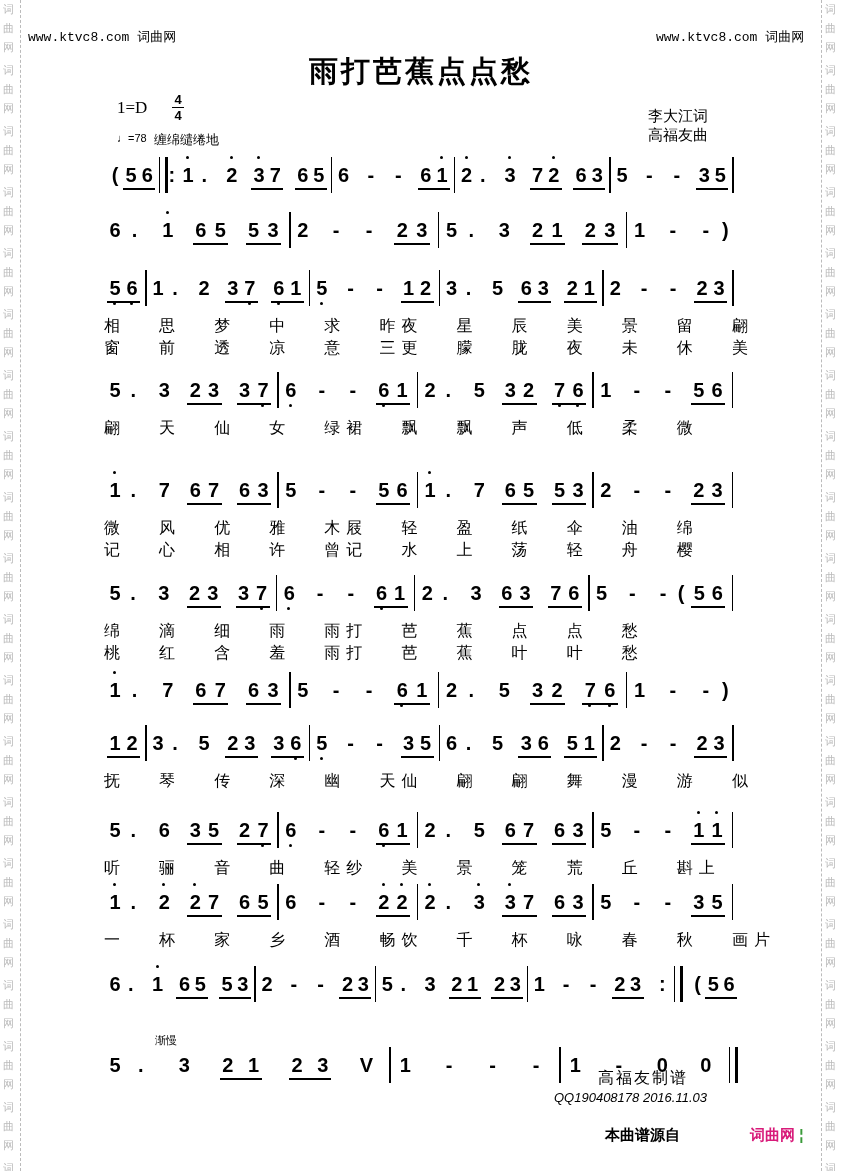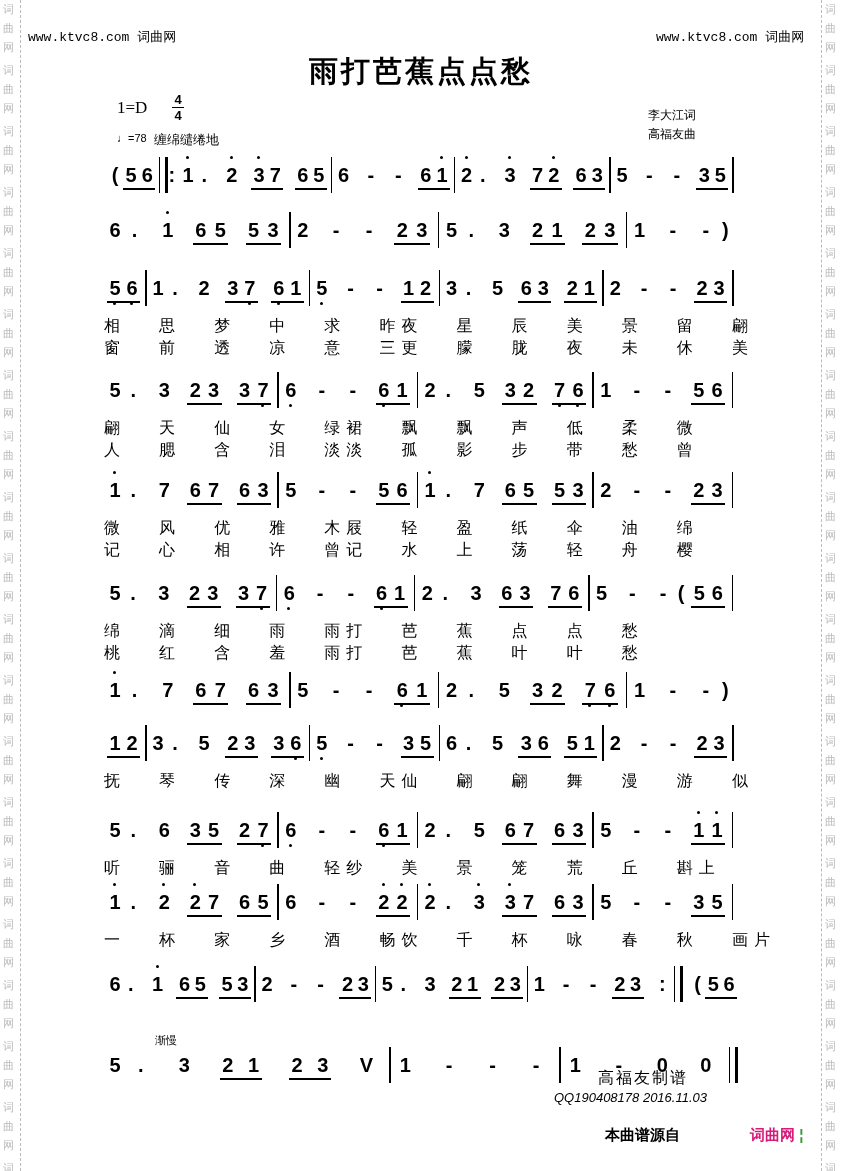--- a/index.html
+++ b/index.html
@@ -8,21 +8,21 @@
   .side.left{left:0;border-right:1px dashed #bbb;}
   .side.right{right:0;border-left:1px dashed #bbb;width:20px;}
   .wm{position:absolute;left:3px;font-size:11px;color:#bbb;line-height:1;font-family:"DejaVu Sans",sans-serif;}
   .site{position:absolute;top:28px;font-size:13px;font-family:"Liberation Mono","DejaVu Sans Mono",monospace;}
   .title{position:absolute;top:52px;left:0;width:842px;text-align:center;font-size:29px;font-weight:bold;letter-spacing:3px;font-family:"DejaVu Serif",serif;}
   .key{position:absolute;left:117px;top:98px;font-size:17px;font-family:"Liberation Serif",serif;}
   .ts{position:absolute;left:172px;top:93px;font-size:13px;font-weight:bold;line-height:13px;text-align:center;width:12px;}
   .ts .ln{border-top:1px solid #000;margin:1px 0;}
   .tempo{position:absolute;left:117px;top:132px;font-size:11px;}
   .expr{position:absolute;left:154px;top:131px;font-size:13px;}
-  .credit{position:absolute;left:648px;font-size:12px;}
+  .credit{position:absolute;left:648px;font-size:15px;}
   .row{position:absolute;left:0;width:842px;height:40px;}
   .tok{position:absolute;font-size:20px;font-weight:bold;top:0;width:14px;text-align:center;line-height:24px;}
   .tok .da{position:absolute;top:-7px;left:5px;width:3px;height:3px;background:#000;border-radius:50%;}
   .tok .db{position:absolute;top:26px;left:5px;width:3px;height:3px;background:#000;border-radius:50%;}
   .ul{position:absolute;height:2px;background:#000;top:25px;}
   .bar{position:absolute;width:1.5px;background:#000;top:-6px;height:36px;}
   .dbar{position:absolute;width:5px;border-left:1.5px solid #000;border-right:3px solid #000;top:-6px;height:36px;}
   .lyr{position:absolute;font-size:16px;font-family:"DejaVu Serif",serif;}
   .footer1{position:absolute;left:598px;top:1068px;font-size:16px;font-family:Liberation Serif, serif;letter-spacing:2px;}
   .footer2{position:absolute;left:554px;top:1090px;font-size:13px;font-style:italic;}
@@ -318,21 +318,20 @@
       <div class="ul" style="left: 551.659px; width: 34.2955px;"></div>
       <div class="bar" style="left: 592.432px;"></div>
       <div class="tok" style="left: 598.795px;">1</div>
       <div class="tok" style="left: 629.818px;">-</div>
       <div class="tok" style="left: 660.841px;">-</div>
       <div class="tok" style="left: 691.864px;">5</div>
       <div class="tok" style="left: 710.159px;">6</div>
       <div class="ul" style="left: 690.864px; width: 34.2955px;"></div>
       <div class="bar" style="left: 731.636px;"></div>
       <div class="lyr" style="left: 104px; top: 40px; word-spacing: 22px; letter-spacing: 6px;">翩 天 仙 女 绿裙 飘 飘 声 低 柔 微</div>
-      <div class="lyr" style="left: 104px; top: 62px; word-spacing: 22px; letter-spacing: 6px;">人 腮 含 泪 淡淡 孤 影 步 带 愁 曾</div>
     </div>
     <div class="row" style="top: 478px;">
       <div class="tok" style="left: 108px;">1<span class="da"></span></div>
       <div class="tok" style="left: 126.295px;">.</div>
       <div class="tok" style="left: 157.318px;">7</div>
       <div class="tok" style="left: 188.341px;">6</div>
       <div class="tok" style="left: 206.636px;">7</div>
       <div class="ul" style="left: 187.341px; width: 34.2955px;"></div>
       <div class="tok" style="left: 237.659px;">6</div>
       <div class="tok" style="left: 255.955px;">3</div>

